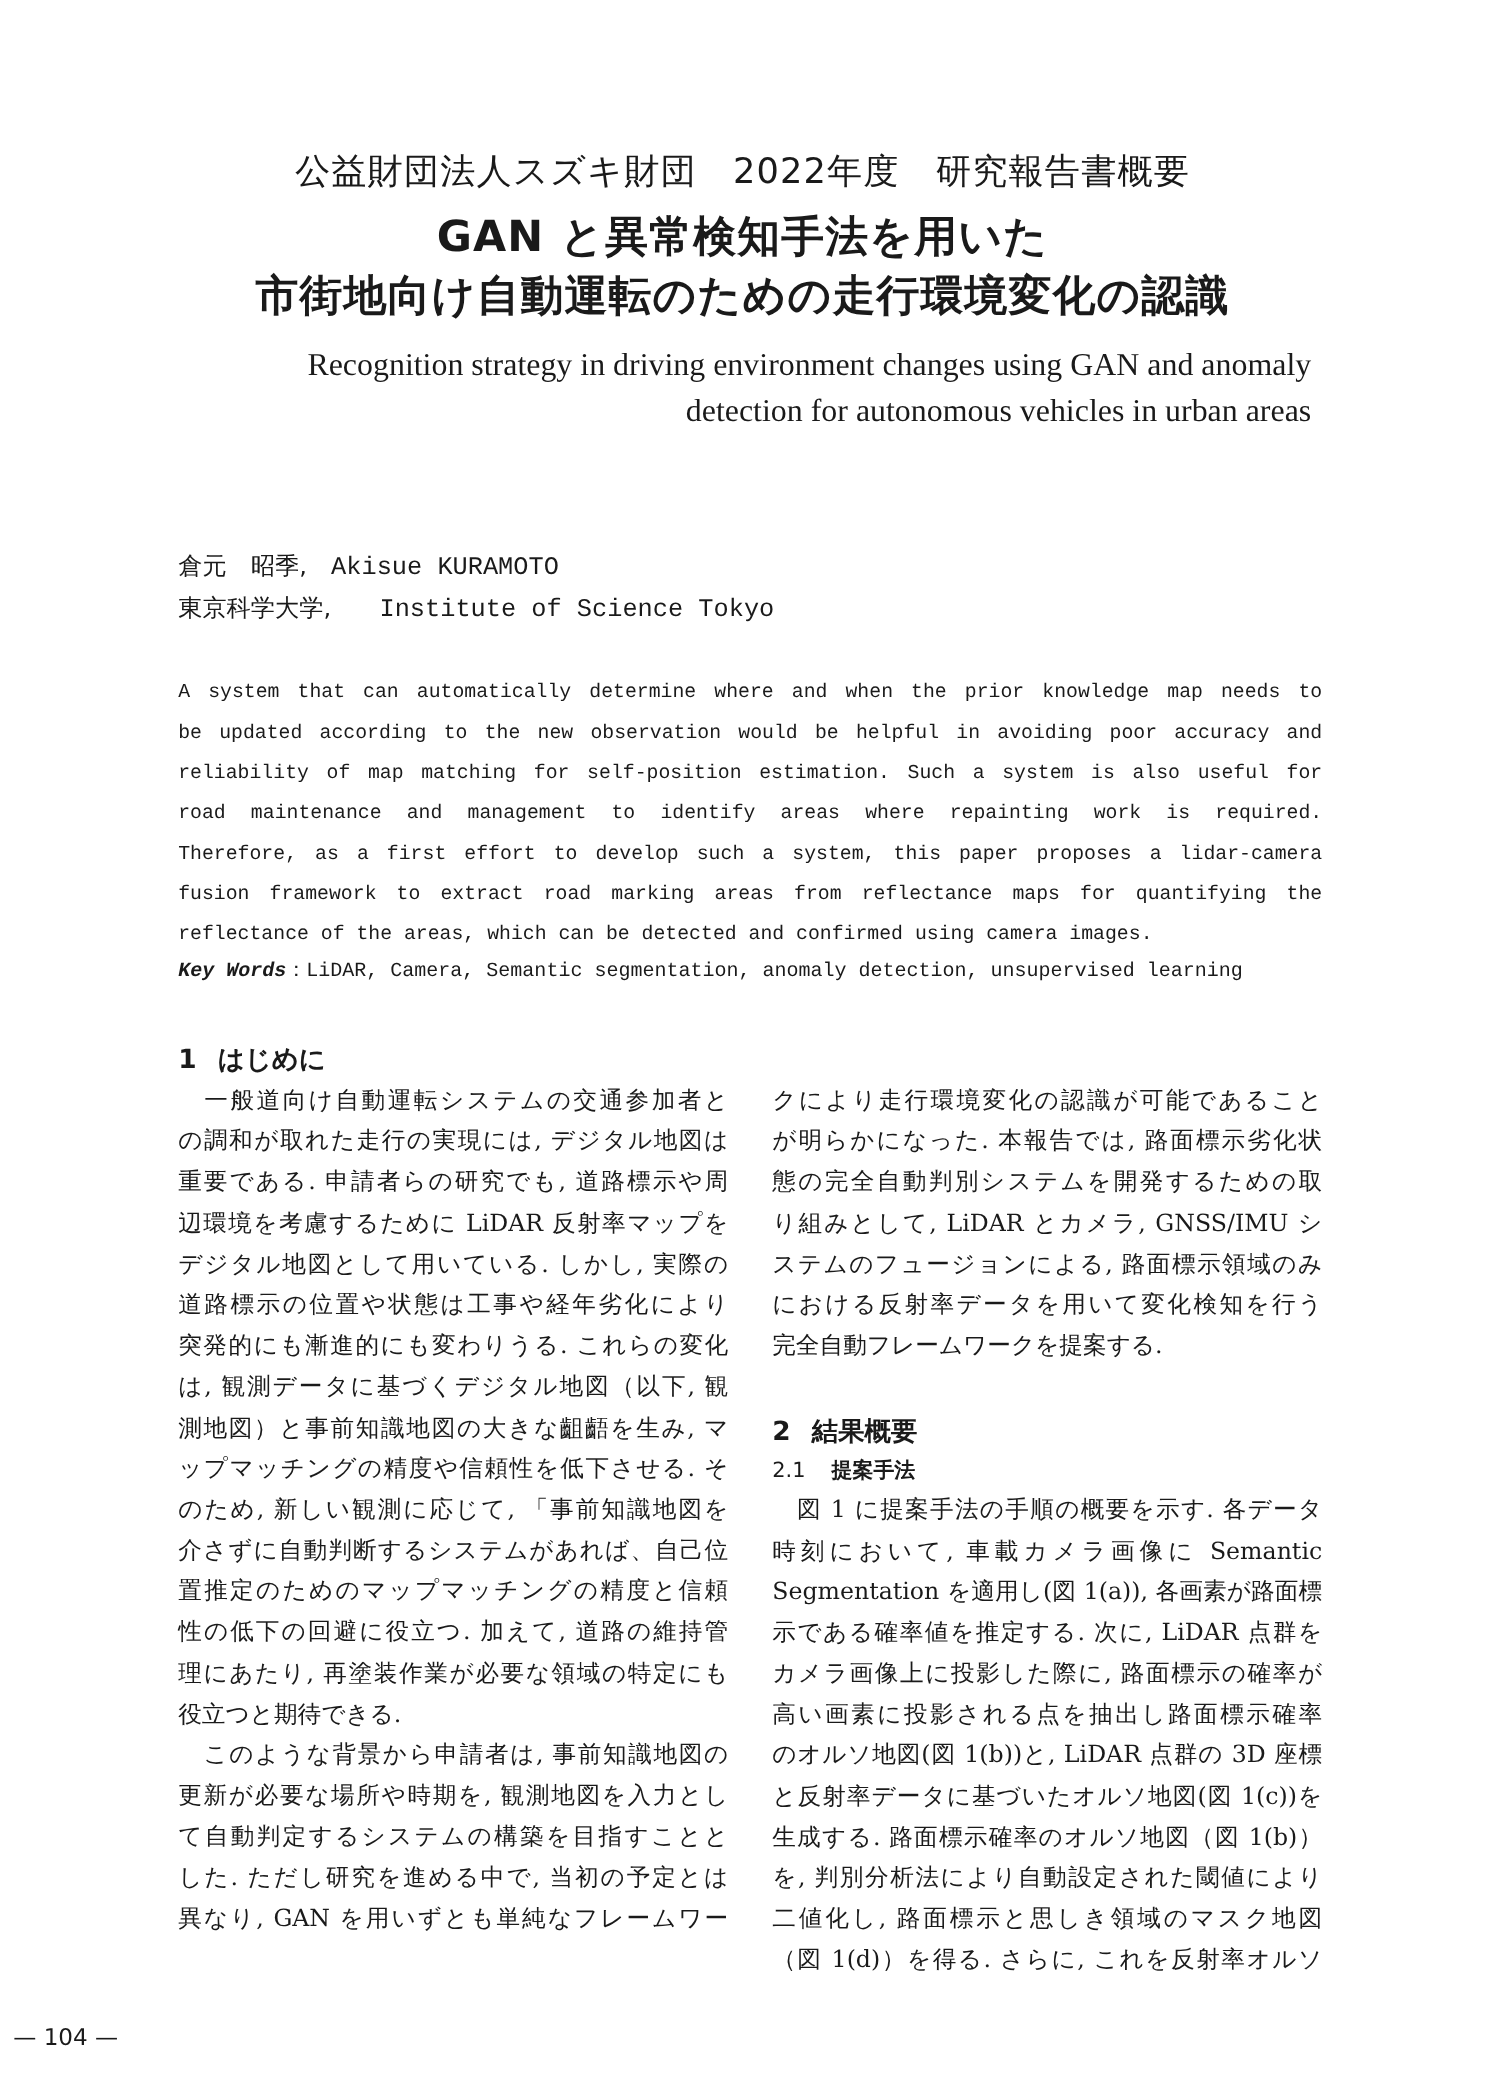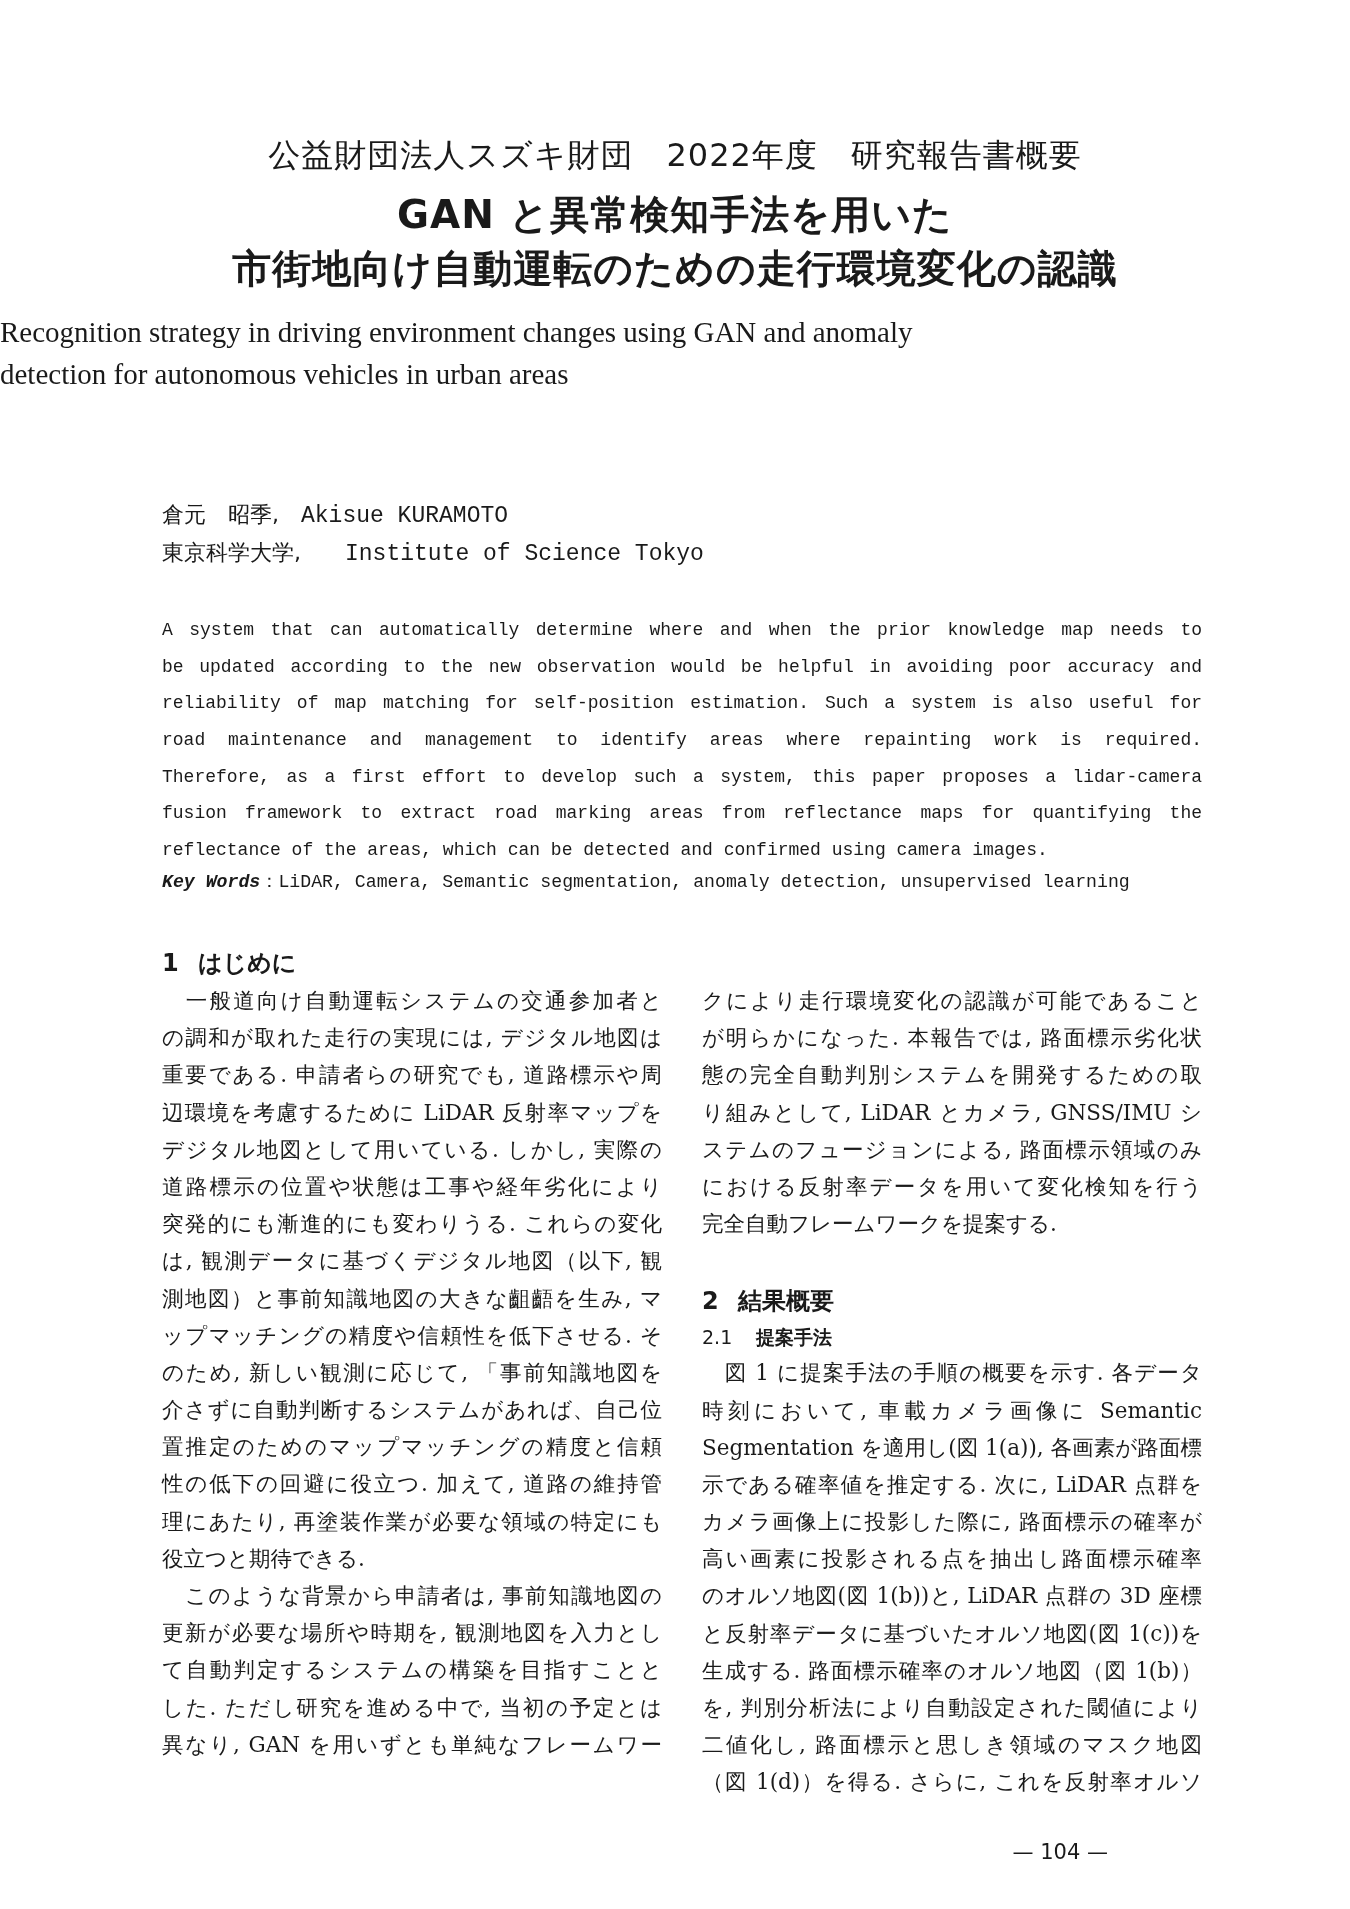--- a/index.html
+++ b/index.html
@@ -10,21 +10,21 @@
     position: absolute; left: 0; top: 134px; width: 1350px; text-align: center;
     font-family: "DejaVu Sans", sans-serif; font-size: 32px; letter-spacing: 1px;
   }
   .jp-title {
     position: absolute; left: 0; width: 1350px; text-align: center;
     font-family: "DejaVu Sans", sans-serif; font-weight: bold; font-size: 39px; letter-spacing: 1px;
   }
   .jp-title.l1 { top: 188px; }
   .jp-title.l2 { top: 242px; }
   .en-title {
-    position: absolute; left: 0; width: 1192px; text-align: left;
+    position: absolute; left: 0; width: 1192px; text-align: right;
     font-family: "Liberation Serif", serif; font-size: 29px;
   }
   .en-title.l1 { top: 316px; }
   .en-title.l2 { top: 358px; }
 
   .author-line {
     position: absolute; left: 162px; font-family: "Liberation Mono", monospace; font-size: 23px;
   }
   .author-line.a1 { top: 500px; }
   .author-line.a2 { top: 538px; }
@@ -57,21 +57,21 @@
   }
   .subsection-heading .num { display: inline-block; width: 54px; font-weight: normal; }
   .body-line {
     display: block; height: 37.2px; line-height: 37.2px; white-space: nowrap;
     font-family: "DejaVu Serif", serif; font-size: 21.5px; text-align: justify; text-align-last: justify; overflow: visible;
   }
   .body-line.last { text-align-last: left; }
   .spacer { height: 40px; }
 
   .page-number {
-    position: absolute; left: 0; top: 1840px; width: 1108px; text-align: right;
+    position: absolute; left: 12px; top: 1840px; width: 1108px; text-align: left;
     font-family: "DejaVu Sans", sans-serif; font-size: 21px;
   }
 </style>
 </head>
 <body>
 
 <div class="page">
 
   <div class="series-header">公益財団法人スズキ財団　2022年度　研究報告書概要</div>
 

